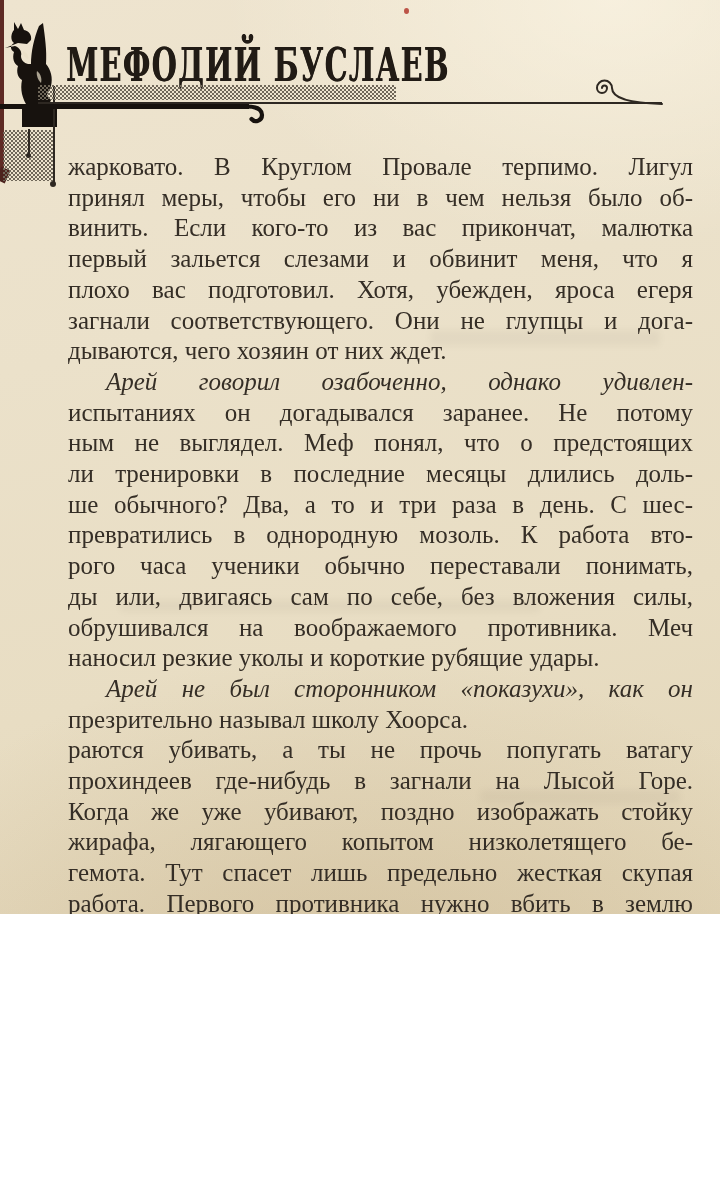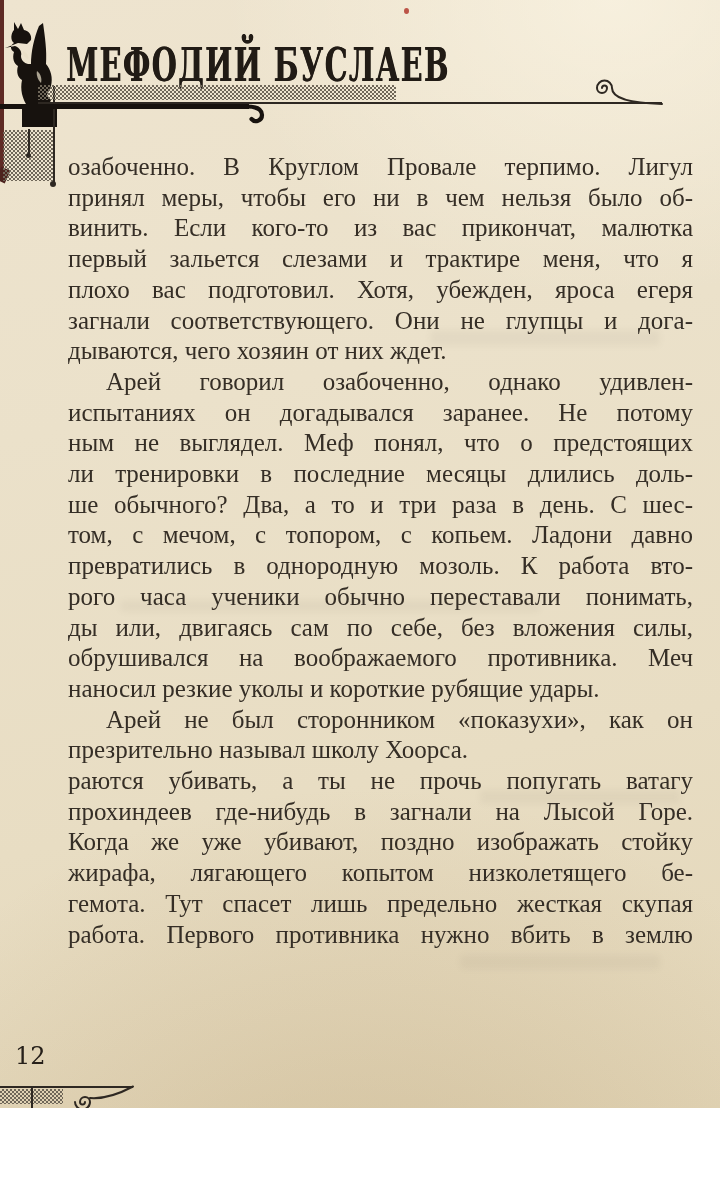--- a/index.html
+++ b/index.html
@@ -1,18 +1,18 @@
 <!DOCTYPE html>
 <html><head>
 <meta charset="utf-8">
 <style>
   html,body{margin:0;padding:0;}
   .page{
     position:relative;
-    width:720px;height:1108px;
+    width:720px;height:914px;
     overflow:hidden;
     font-family:"Liberation Serif", serif;
     background:
       radial-gradient(120% 60% at 85% 0%, rgba(255,250,235,.55) 0%, rgba(255,250,235,0) 45%),
       radial-gradient(140% 80% at 50% 115%, rgba(160,130,80,.28) 0%, rgba(160,130,80,0) 55%),
       linear-gradient(168deg,#eee4cf 0%,#ebe1ca 35%,#e8ddc3 68%,#e3d6b8 100%);
   }
   
   .maroon-strip{position:absolute;left:0;top:0;width:4px;height:179px;background:#5e2a24;}
   .maroon-tick{position:absolute;left:-2px;top:168px;width:10px;height:14px;background:#4c221d;transform:rotate(24deg);}
@@ -41,21 +41,21 @@
   .hdr-hook{position:absolute;left:246px;top:103px;width:24px;height:24px;}
   .hdr-spiral{position:absolute;left:578px;top:72px;width:86px;height:34px;}
   .red-speck{position:absolute;left:404px;top:8px;width:5px;height:6px;border-radius:50%;background:#b3392e;opacity:.85;}
   
   .body-text{
     position:absolute;left:68px;top:152px;width:625px;
     font-size:25px;line-height:30.7px;color:#352e26;
   }
   .ln{text-align:justify;text-align-last:justify;white-space:normal;}
   .ln.pend{text-align-last:left;}
-  .ln.ind{padding-left:38px;}
+  .ln.ind{padding-left:38px;font-style:italic;}
   
   .ghost{position:absolute;background:#6b6154;filter:blur(3px);opacity:.06;border-radius:4px;}
   
   .page-number{
     position:absolute;left:15px;top:1042px;
     font-family:"DejaVu Serif", serif;font-weight:normal;
     font-size:24px;color:#26201a;
   }
   .ftr-rule{position:absolute;left:0;top:1086px;width:133px;height:2px;background:#2e2822;}
   .ftr-hatch{position:absolute;left:0;top:1089px;width:63px;height:15px;}
@@ -111,33 +111,32 @@
   <svg class="hdr-hook" viewBox="0 0 24 24" aria-hidden="true">
     <path d="M0 3.5 C10 3.5 16 6 16 12 C16 18 9 20 5.5 16" fill="none" stroke="#17120e" stroke-width="4.2" stroke-linecap="round"></path>
   </svg>
   <svg class="hdr-spiral" viewBox="0 0 86 34" aria-hidden="true">
     <path d="M24 16 a2.5 2.5 0 0 1 5 0 a5 5 0 0 1 -10 0 a7.5 7.5 0 0 1 15 0
              C34 26 50 31 84 32" fill="none" stroke="#2e2822" stroke-width="2" stroke-linecap="round"></path>
   </svg>
   <div class="red-speck"></div>
 
   <div class="body-text">
-    <div class="ln">озабоченно. В Круглом Провале терпимо. Лигул</div>
+    <div class="ln">жарковато. В Круглом Провале терпимо. Лигул</div>
     <div class="ln">принял меры, чтобы его ни в чем нельзя было об-</div>
     <div class="ln">винить. Если кого-то из вас прикончат, малютка</div>
-    <div class="ln">первый зальется слезами и трактире меня, что я</div>
+    <div class="ln">первый зальется слезами и обвинит меня, что я</div>
     <div class="ln">плохо вас подготовил. Хотя, убежден, яроса егеря</div>
     <div class="ln">загнали соответствующего. Они не глупцы и дога-</div>
     <div class="ln pend">дываются, чего хозяин от них ждет.</div>
     <div class="ln ind">Арей говорил озабоченно, однако удивлен-</div>
     <div class="ln">испытаниях он догадывался заранее. Не потому</div>
     <div class="ln">ным не выглядел. Меф понял, что о предстоящих</div>
     <div class="ln">ли тренировки в последние месяцы длились доль-</div>
     <div class="ln">ше обычного? Два, а то и три раза в день. С шес-</div>
-    <div class="ln">том, с мечом, с топором, с копьем. Ладони давно</div>
     <div class="ln">превратились в однородную мозоль. К работа вто-</div>
     <div class="ln">рого часа ученики обычно переставали понимать,</div>
     <div class="ln">ды или, двигаясь сам по себе, без вложения силы,</div>
     <div class="ln">обрушивался на воображаемого противника. Меч</div>
     <div class="ln pend">наносил резкие уколы и короткие рубящие удары.</div>
     <div class="ln ind">Арей не был сторонником «показухи», как он</div>
     <div class="ln pend">презрительно называл школу Хоорса.</div>
     <div class="ln">раются убивать, а ты не прочь попугать ватагу</div>
     <div class="ln">прохиндеев где-нибудь в загнали на Лысой Горе.</div>
     <div class="ln">Когда же уже убивают, поздно изображать стойку</div>

